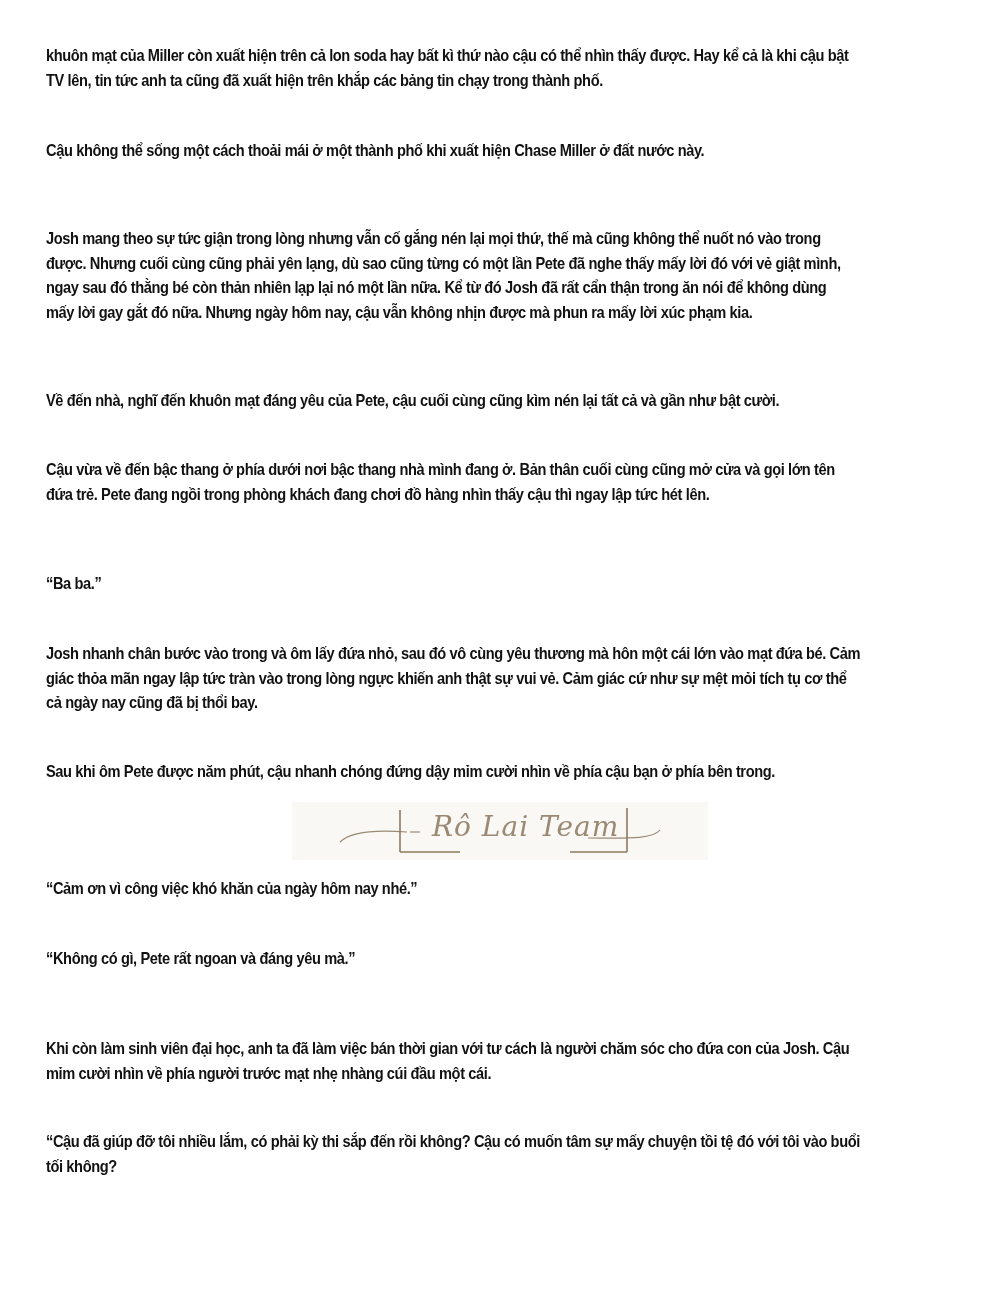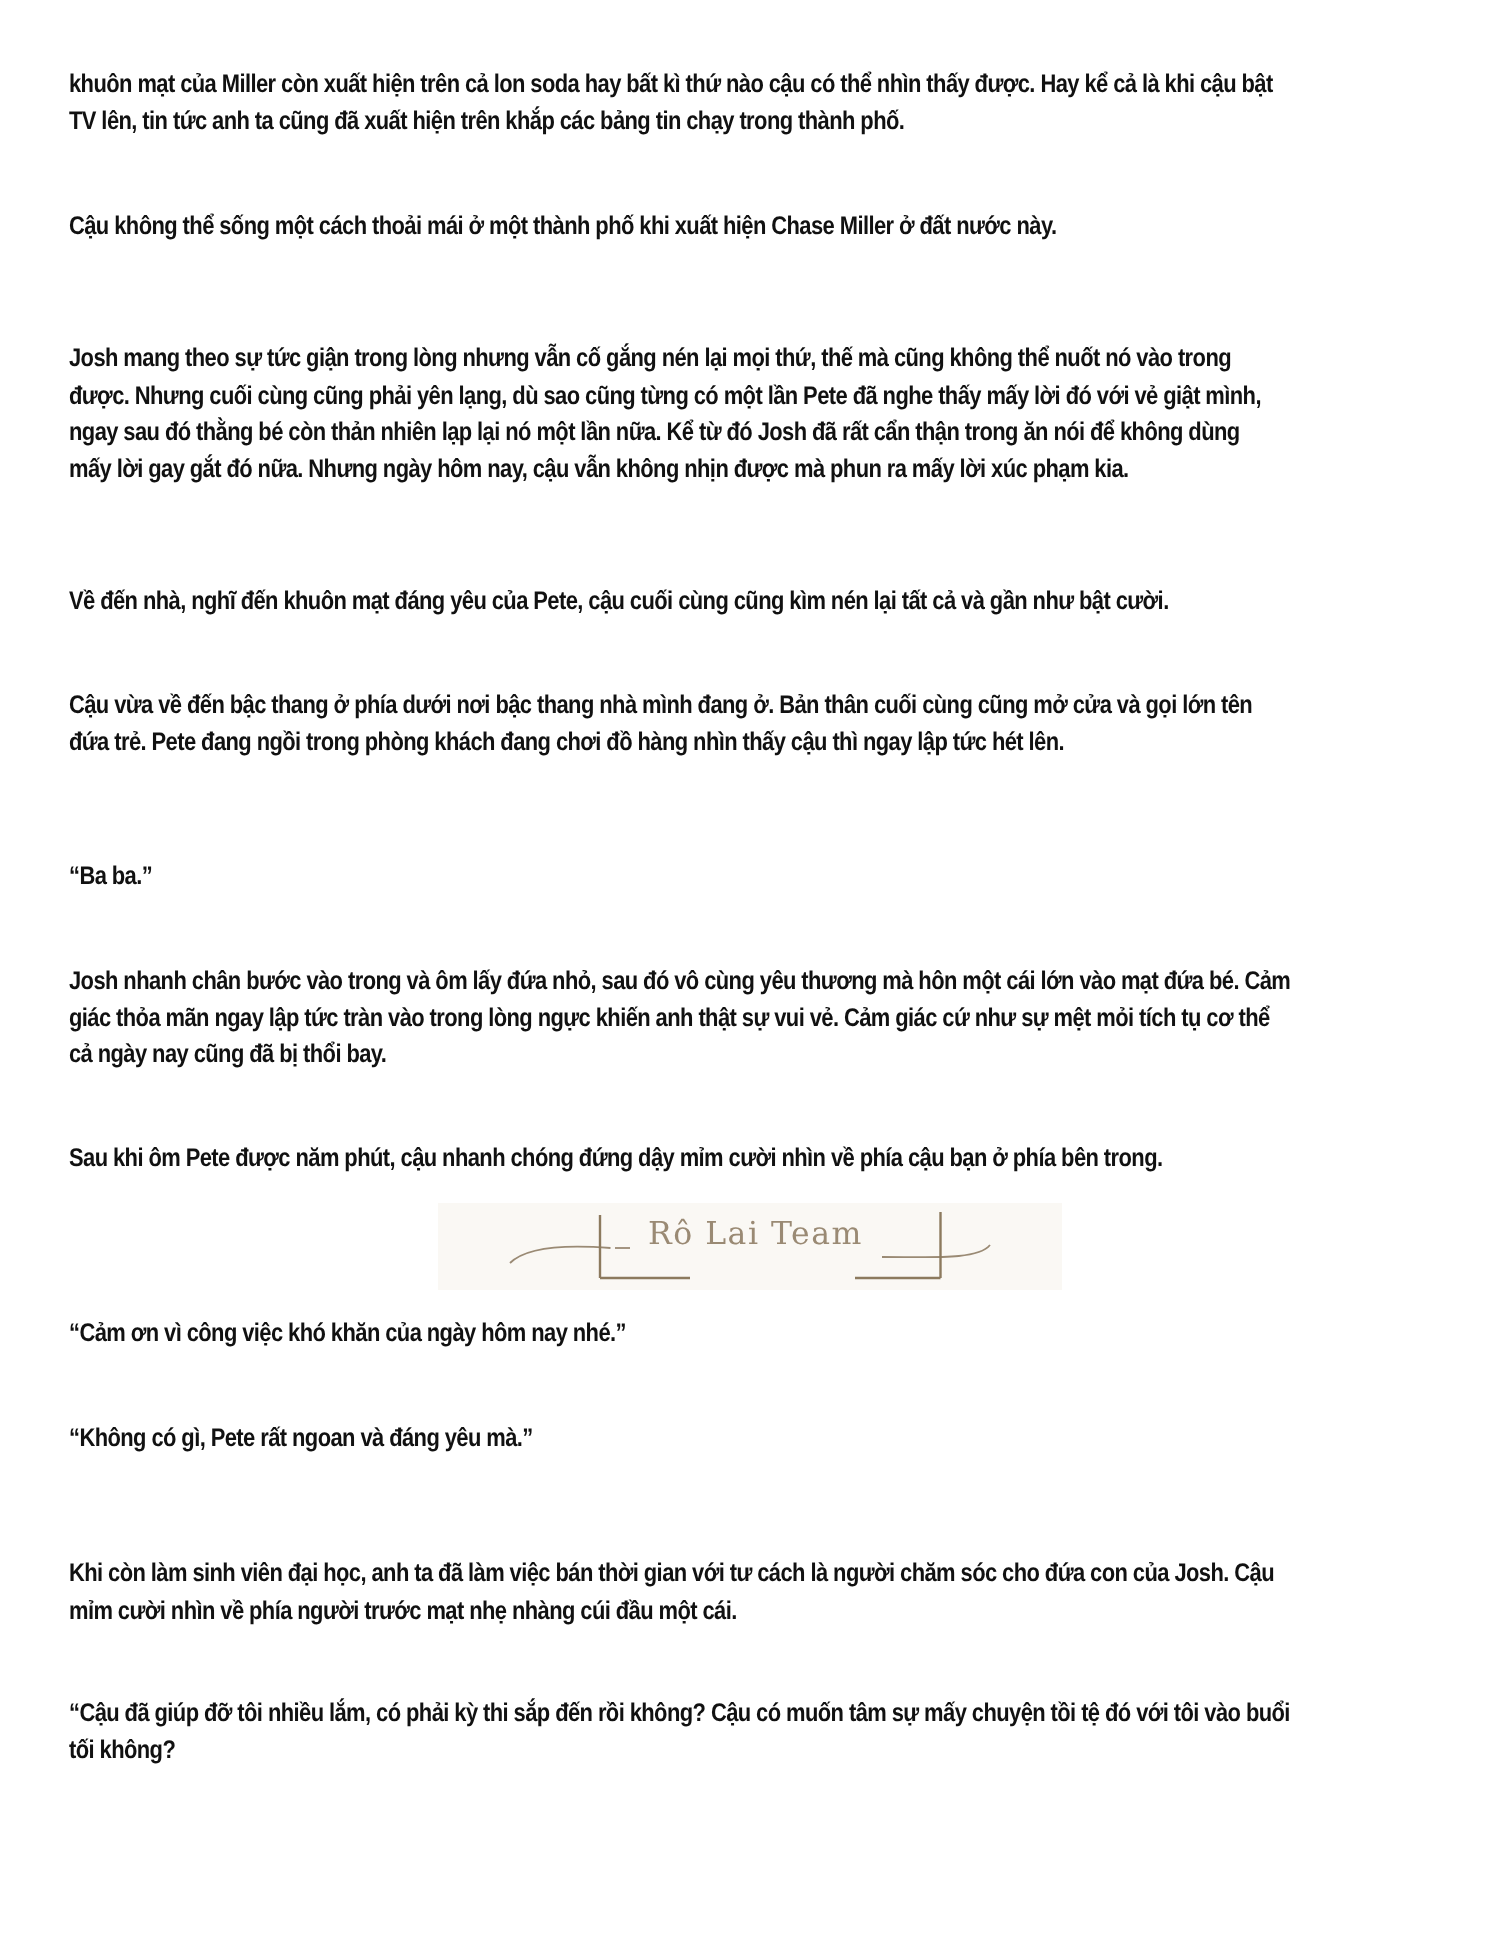--- a/index.html
+++ b/index.html
@@ -36,21 +36,22 @@
       width: 416px;
       height: 58px;
       background: #faf8f4;
     }
     .logo-wrap svg { position: absolute; left: 0; top: 0; }
     .logo-text {
       position: absolute;
       left: 140px;
       top: 8px;
       font-family: "DejaVu Serif", serif;
-      font-size: 21px;
+      font-style: italic;
+      font-size: 28px;
       color: #9a8a74;
       letter-spacing: 1px;
       white-space: nowrap;
     }
   </style>
 </head>
 <body>
 
 <div id="page">
 

